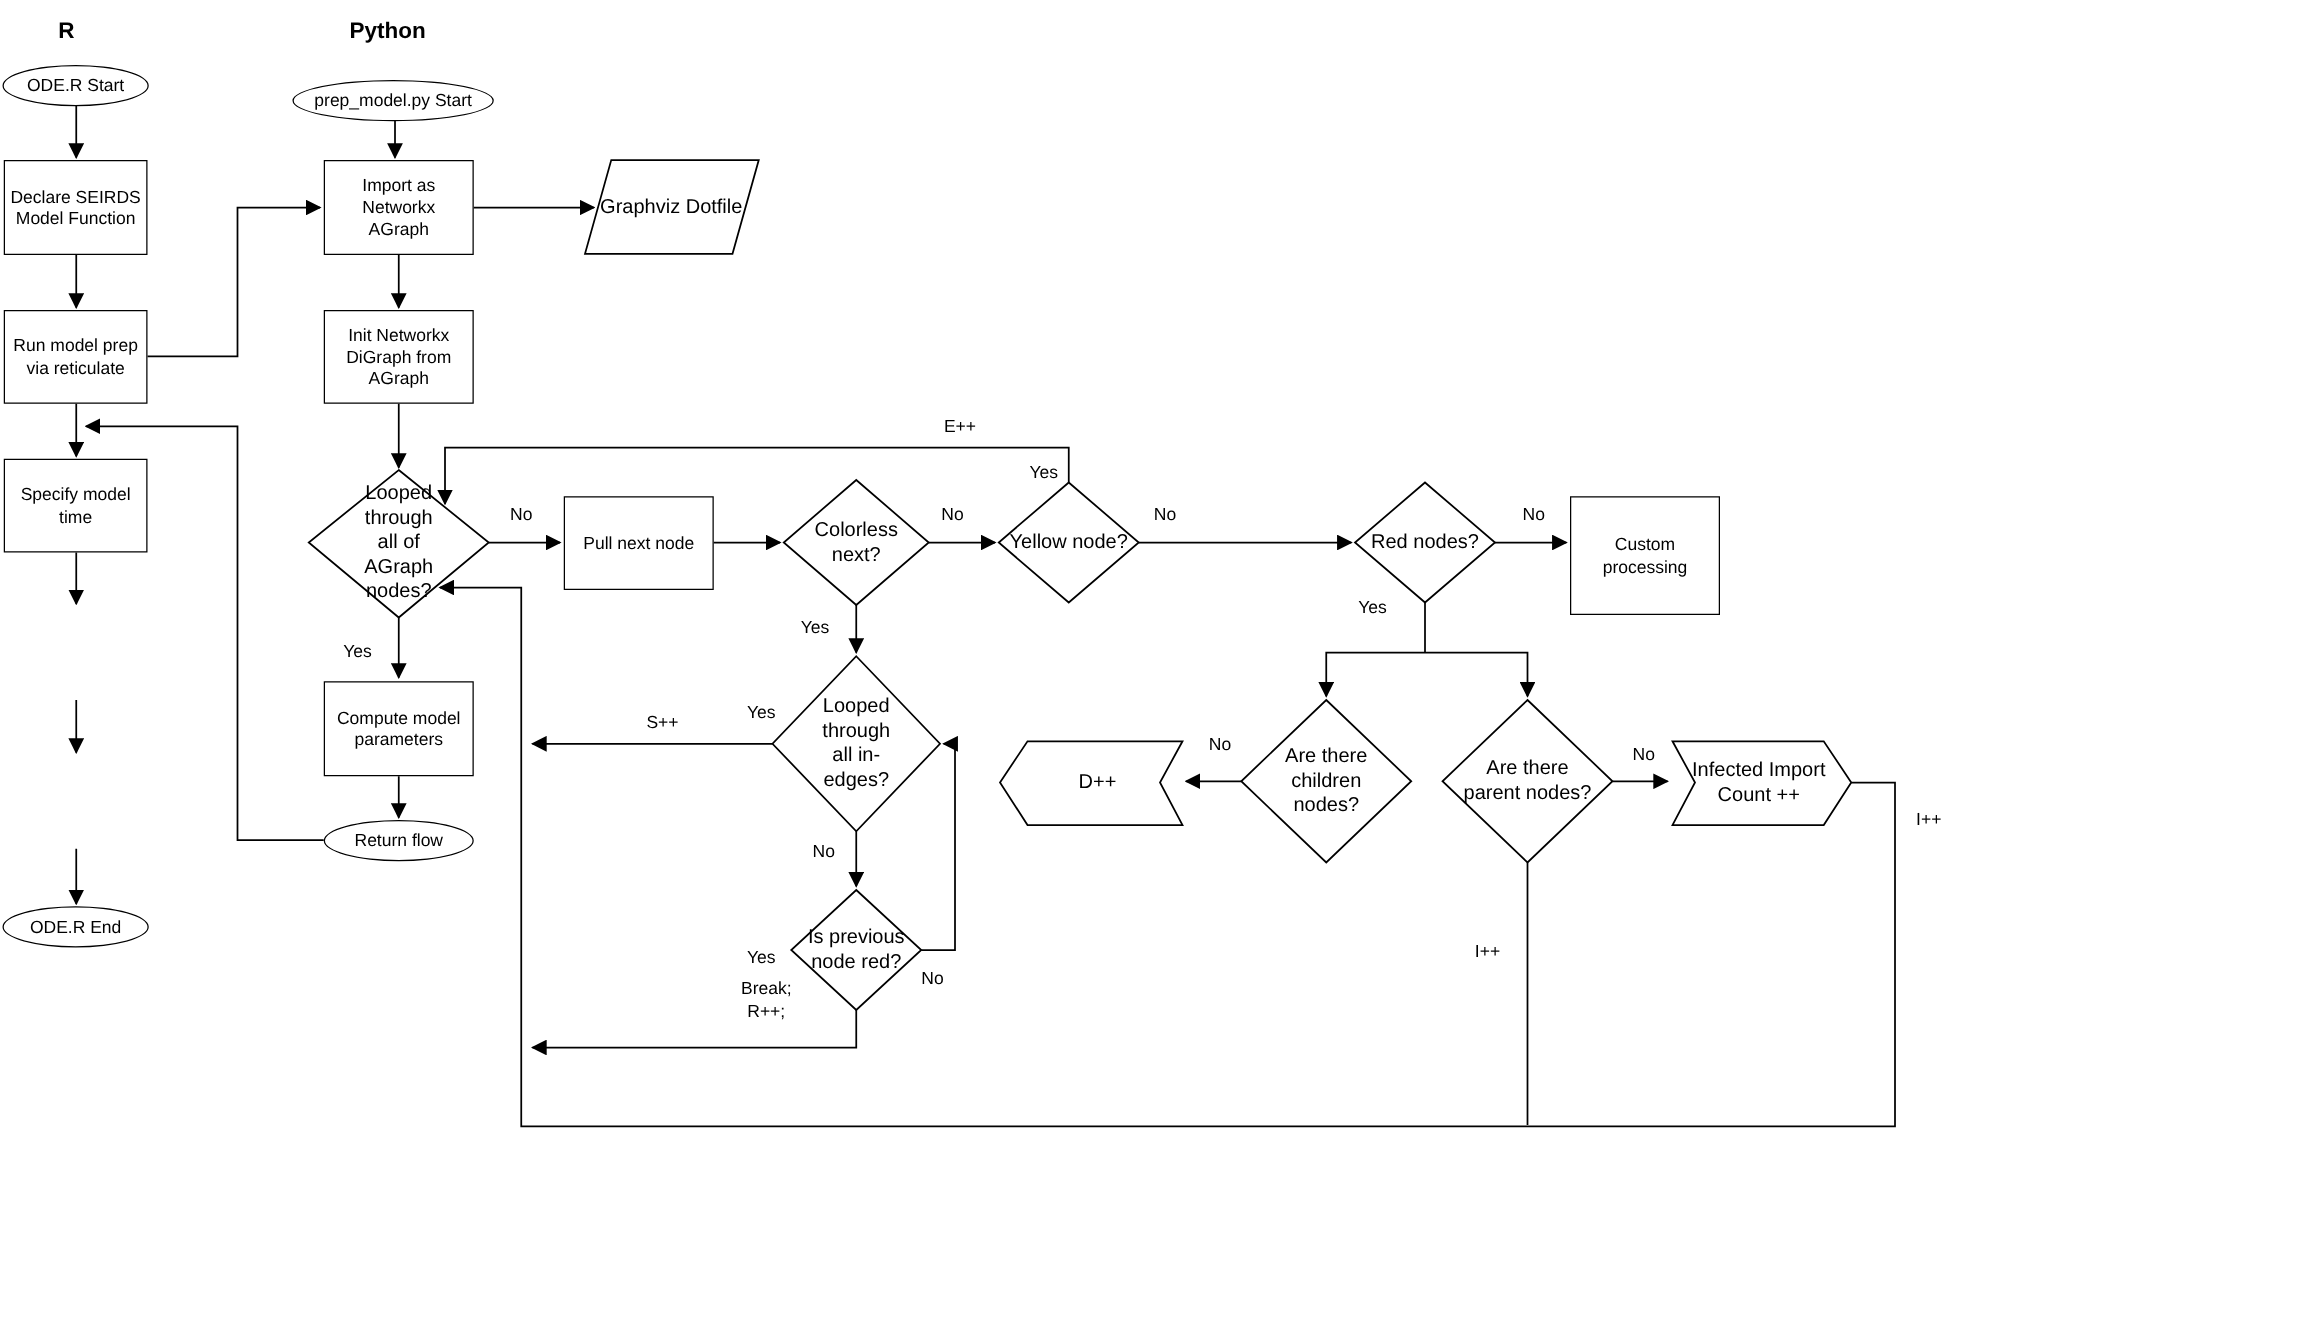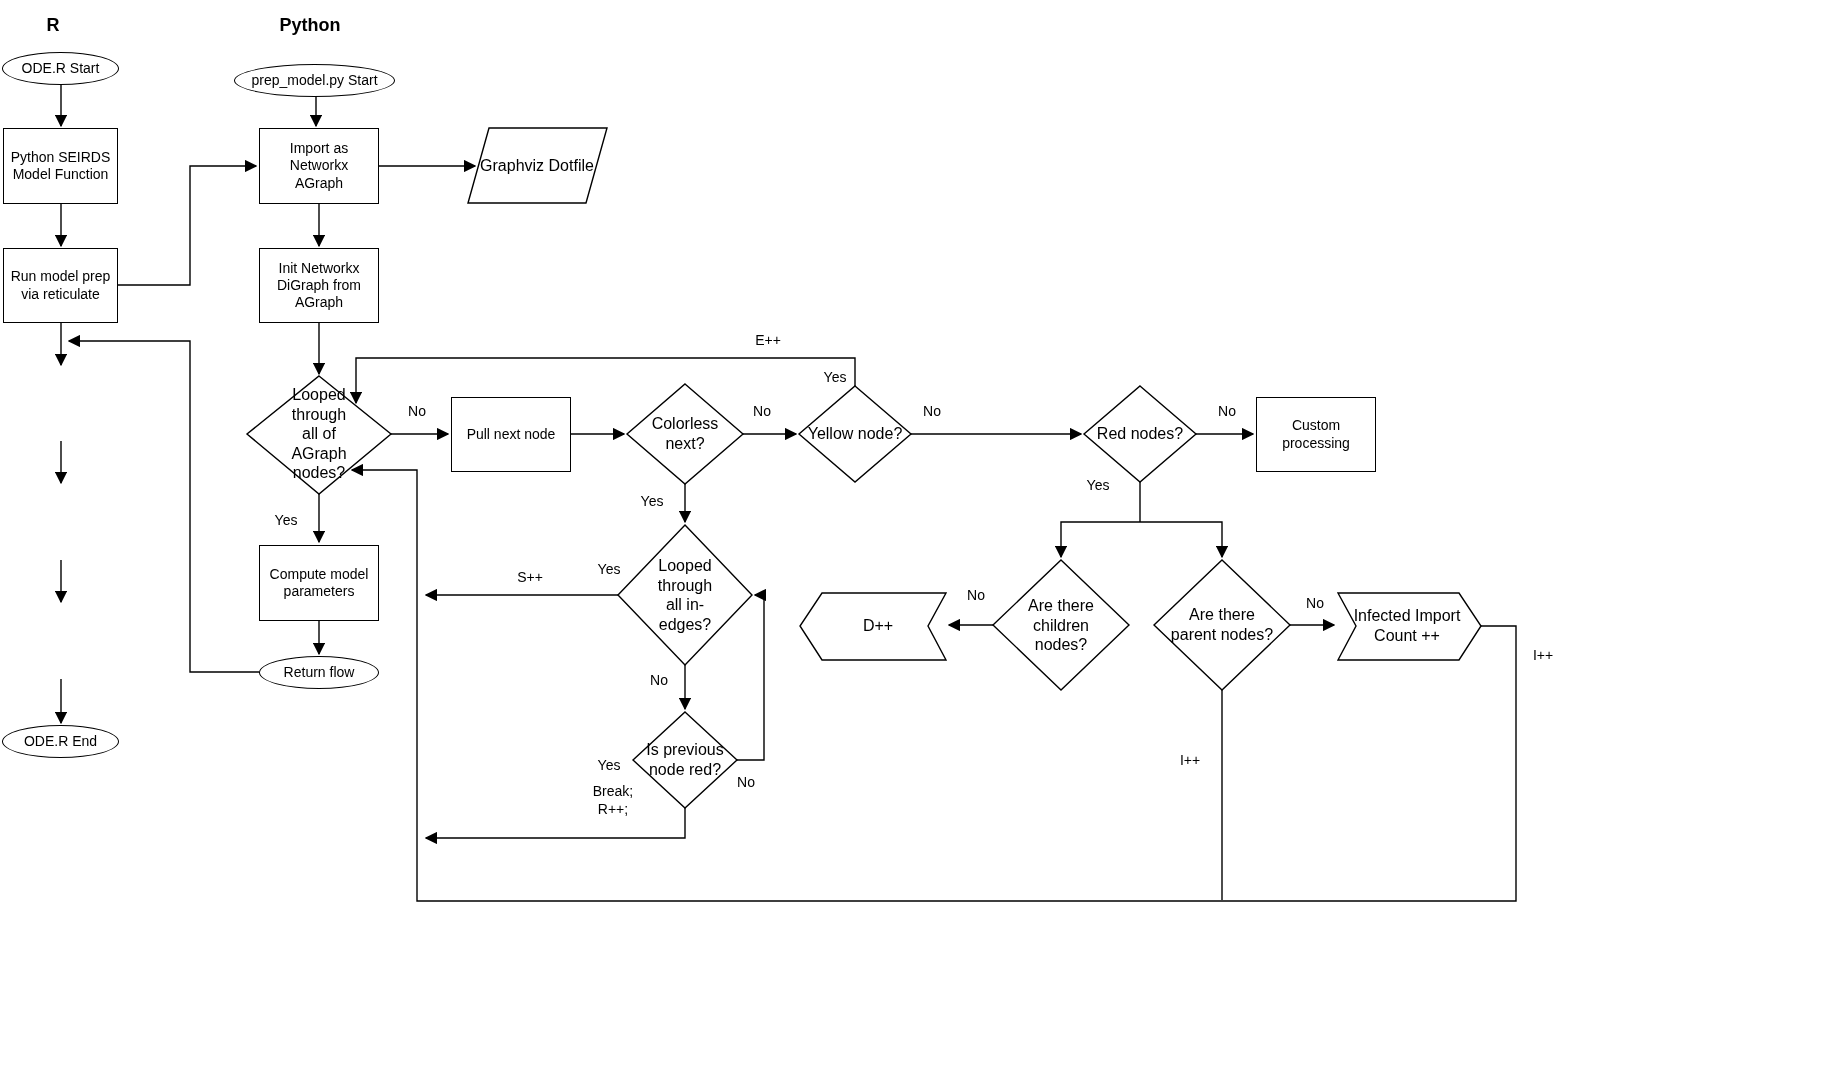--- a/index.html
+++ b/index.html
@@ -81,29 +81,30 @@
       <polyline points="737,760 764,760 764,595 755,595" marker-end="url(#arr)"></polyline>
       <polyline points="685,808 685,838 426,838" marker-end="url(#arr)"></polyline>
       <polyline points="618,595 426,595" marker-end="url(#arr)"></polyline>
     </g>
   </svg>
 
   <div class="hdr" style="left:53px;top:25px">R</div>
   <div class="hdr" style="left:310px;top:25px">Python</div>
 
   <div class="node ellipse" style="left:2px;top:52px;width:117px;height:33px">ODE.R Start</div>
-  <div class="node box" style="left:3px;top:128px;width:115px;height:76px">Python SEIRDS Model Function</div>
+  <div class="node box" style="left:3px;top:128px;width:115px;height:76px">Declare SEIRDS Model Function</div>
   <div class="node box" style="left:3px;top:248px;width:115px;height:75px">Run model prep via reticulate</div>
+  <div class="node box" style="left:3px;top:367px;width:115px;height:75px">Specify model time</div>
   <div class="node ellipse" style="left:2px;top:725px;width:117px;height:33px">ODE.R End</div>
 
   <div class="node ellipse" style="left:234px;top:64px;width:161px;height:33px">prep_model.py Start</div>
   <div class="node box" style="left:259px;top:128px;width:120px;height:76px;padding:0 14px">Import as Networkx AGraph</div>
   <div class="node box" style="left:259px;top:248px;width:120px;height:75px">Init Networkx DiGraph from AGraph</div>
   <div class="node box" style="left:451px;top:397px;width:120px;height:75px">Pull next node</div>
-  <div class="node box" style="left:1256px;top:397px;width:120px;height:75px">Custom processing</div>
+  <div class="node box" style="left:1256px;top:397px;width:120px;height:95px">Custom processing</div>
   <div class="node box" style="left:259px;top:545px;width:120px;height:76px">Compute model parameters</div>
   <div class="node ellipse" style="left:259px;top:656px;width:120px;height:33px">Return flow</div>
 
   <div class="dtext" style="left:537px;top:166px;width:130px">Graphviz Dotfile</div>
   <div class="dtext" style="left:319px;top:434px;width:62px">Looped through all of AGraph nodes?</div>
   <div class="dtext" style="left:685px;top:434px;width:80px">Colorless next?</div>
   <div class="dtext" style="left:855px;top:434px;width:100px">Yellow node?</div>
   <div class="dtext" style="left:1140px;top:434px;width:100px">Red nodes?</div>
   <div class="dtext" style="left:685px;top:595px;width:66px">Looped through all in-edges?</div>
   <div class="dtext" style="left:878px;top:626px;width:70px">D++</div>

